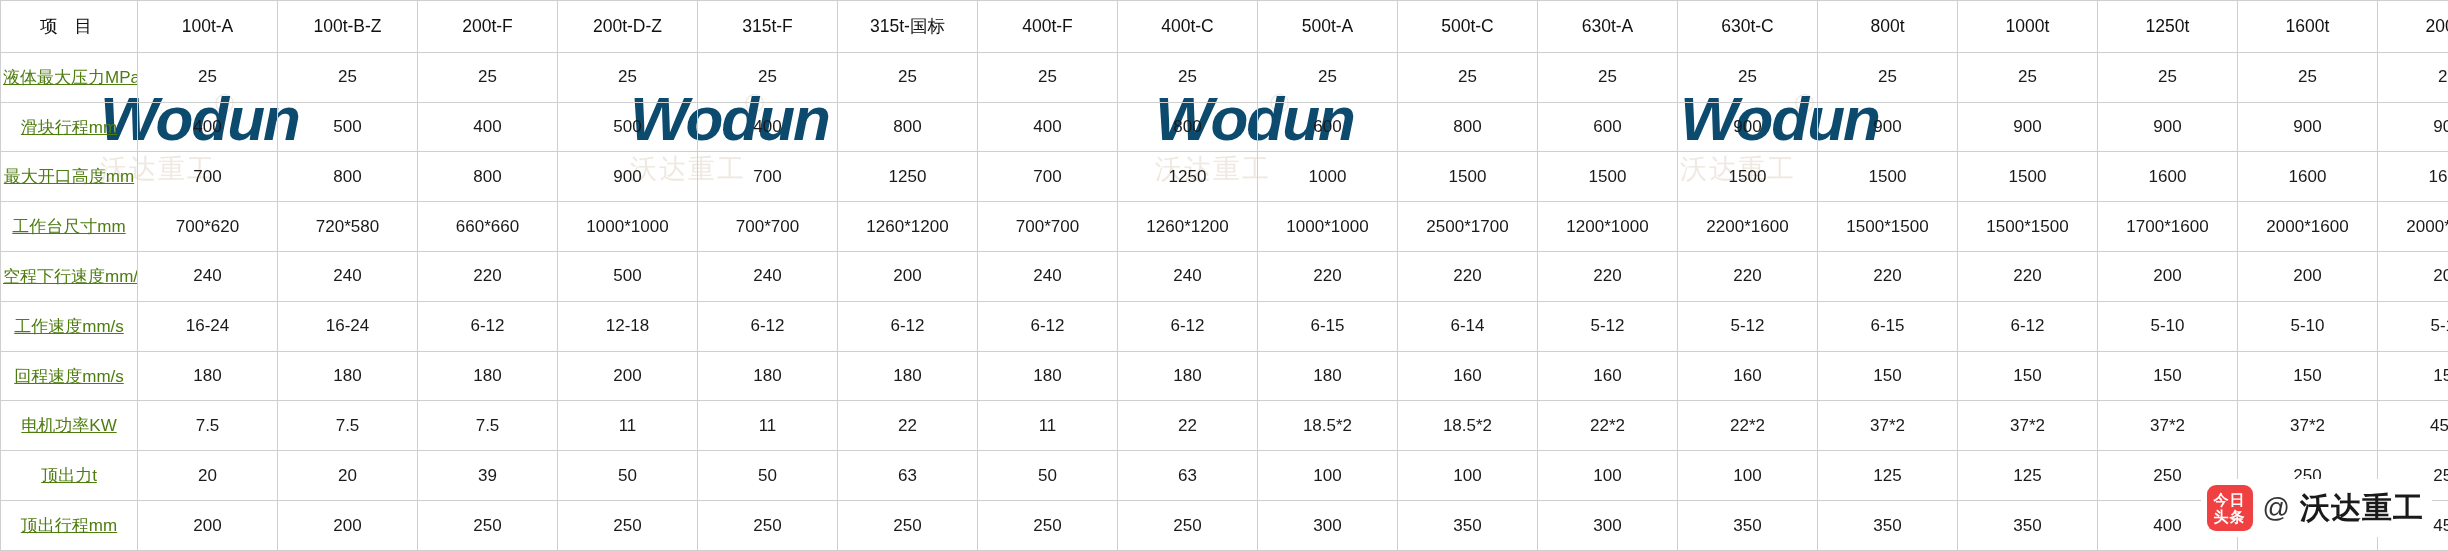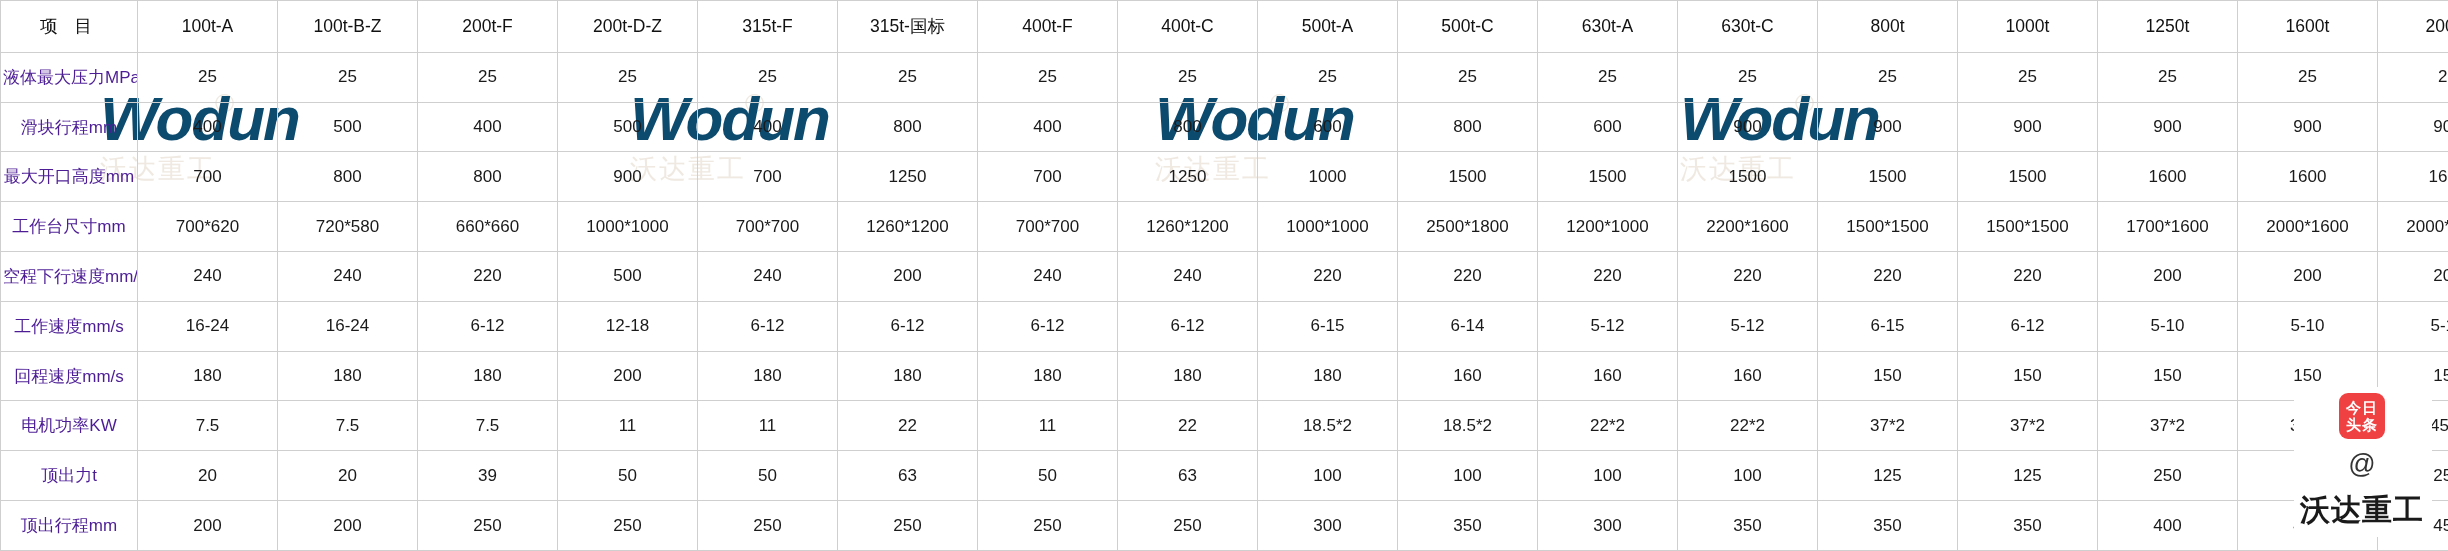--- a/index.html
+++ b/index.html
@@ -40,21 +40,22 @@
     background: transparent;
     white-space: nowrap;
     overflow: hidden;
   }
   table.spec tr.header-row td {
     font-size: 17.5px;
     color: #111111;
   }
   table.spec td.rowlabel {
     font-size: 17px;
-    color: #4c1d95;
+    color: #4d7c0f;
+    text-decoration: underline;
   }
   table.spec td.first-col {
     width: 132px;
     margin-top: 21px;
   }
   table.spec td.datacell {
     width: 135px;
   }
   .hdr-item {
     letter-spacing: 6px;
@@ -90,21 +91,20 @@
   .brand {
     position: absolute;
     right: 16px;
     bottom: 14px;
     z-index: 5;
     display: flex;
     align-items: center;
     gap: 10px;
     background: #ffffff;
     padding: 6px 8px 6px 6px;
-    flex-direction: column;
   }
   .brand .tt {
     width: 46px;
     height: 46px;
     background: #f04142;
     border-radius: 9px;
     color: #ffffff;
     font-size: 15px;
     line-height: 17px;
     display: flex;
@@ -248,21 +248,21 @@
         <td class="first-col rowlabel">工作台尺寸mm</td>
         <td class="datacell">700*620</td>
         <td class="datacell">720*580</td>
         <td class="datacell">660*660</td>
         <td class="datacell">1000*1000</td>
         <td class="datacell">700*700</td>
         <td class="datacell">1260*1200</td>
         <td class="datacell">700*700</td>
         <td class="datacell">1260*1200</td>
         <td class="datacell">1000*1000</td>
-        <td class="datacell">2500*1800</td>
+        <td class="datacell">2500*1700</td>
         <td class="datacell">1200*1000</td>
         <td class="datacell">2200*1600</td>
         <td class="datacell">1500*1500</td>
         <td class="datacell">1500*1500</td>
         <td class="datacell">1700*1600</td>
         <td class="datacell">2000*1600</td>
         <td class="datacell">2000*2000</td>
 
       </tr>
 

